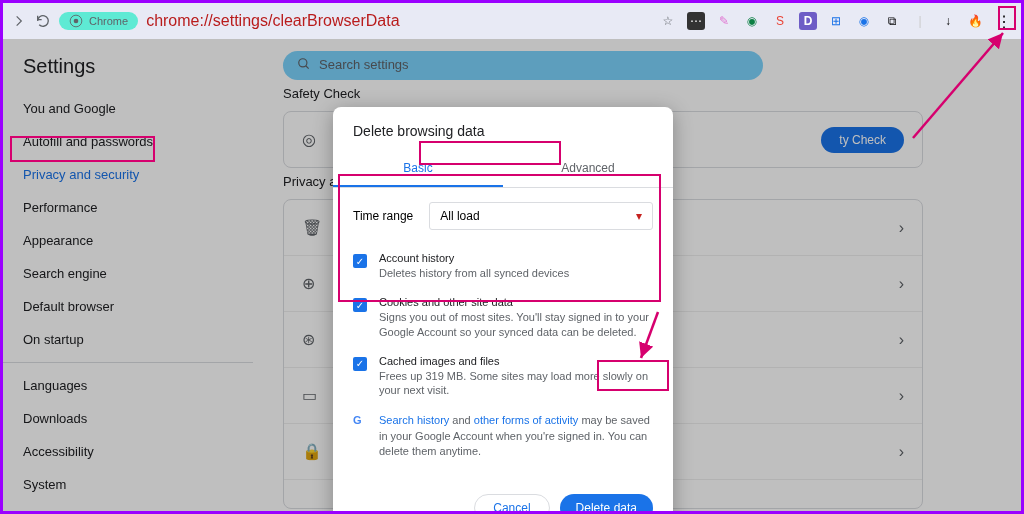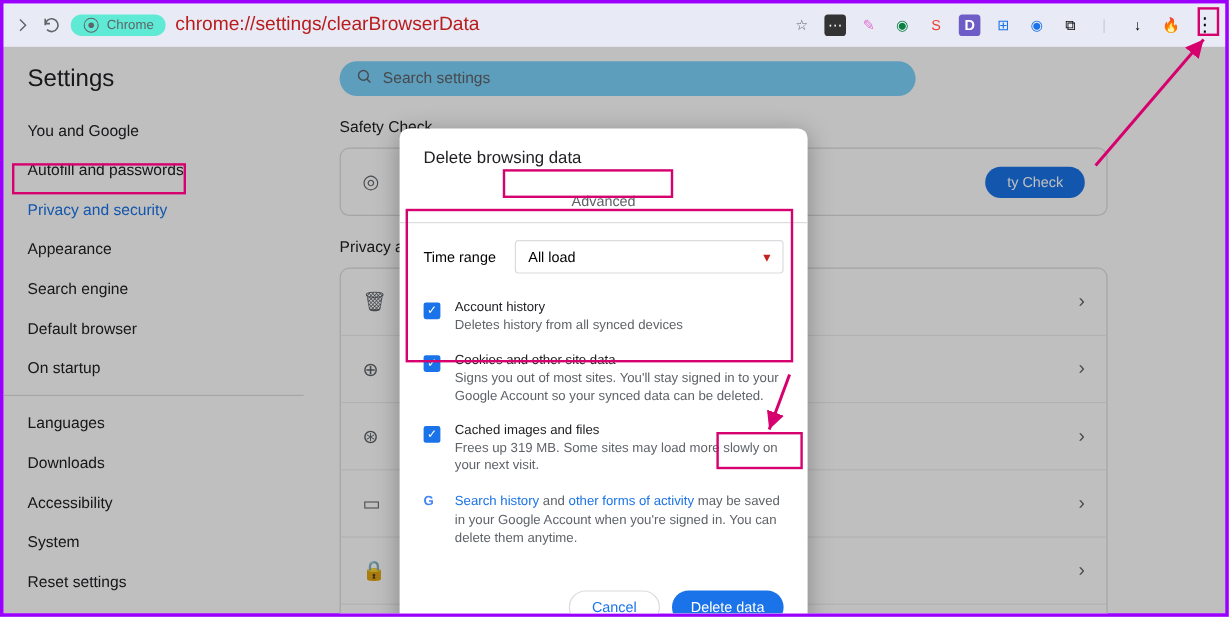--- a/index.html
+++ b/index.html
@@ -22,21 +22,21 @@
 
 .sidebar { width: 250px; padding: 12px 0; }
 .settings-title { font-size: 20px; font-weight: 500; color: #202124; padding: 4px 20px 14px; }
 .nav-item { padding: 9px 20px; font-size: 13px; color: #202124; cursor: pointer; border-radius: 0 20px 20px 0; }
 .nav-item.active { color: #1a73e8; }
 .nav-divider { height: 1px; background: #dadce0; margin: 6px 0; }
 
 
 .main { flex: 1; padding: 12px 30px; max-width: 700px; }
 .search-wrap { background: #7dd3fc; border-radius: 20px; padding: 6px 14px; display: flex; align-items: flex-start; gap: 8px; font-size: 13px; color: #5f6368; width: 480px; }
-.section-label { font-size: 13px; color: #202124; margin: 18px 0 10px; font-weight: 500; }
+.section-label { font-size: 13px; color: #202124; margin: 6px 0 10px; font-weight: 500; }
 .card { background: #fff; border: 1px solid #dadce0; border-radius: 8px; padding: 0; }
 .card-row { display: flex; align-items: center; padding: 14px 18px; gap: 14px; border-bottom: 1px solid #eee; }
 .card-row:last-child { border-bottom: none; }
 .card-icon { width: 20px; color: #5f6368; }
 .card-text { flex: 1; }
 .card-title { font-size: 13px; color: #202124; }
 .card-sub { font-size: 11px; color: #5f6368; }
 .pill-btn { background: #1a73e8; color: #fff; padding: 6px 18px; border-radius: 18px; font-size: 12px; border: none; }
 .chev { color: #5f6368; font-size: 16px; }
 
@@ -103,20 +103,21 @@
     <span class="ext-icon" style="font-size:16px;">⋮</span>
   </div>
 </div>
 
 <div class="content">
   <div class="sidebar">
     <div class="settings-title">Settings</div>
     <div class="nav-item">You and Google</div>
     <div class="nav-item">Autofill and passwords</div>
     <div class="nav-item active">Privacy and security</div>
+    <div class="nav-item">Performance</div>
     <div class="nav-item">Appearance</div>
     <div class="nav-item">Search engine</div>
     <div class="nav-item">Default browser</div>
     <div class="nav-item">On startup</div>
     <div class="nav-divider"></div>
     <div class="nav-item">Languages</div>
     <div class="nav-item">Downloads</div>
     <div class="nav-item">Accessibility</div>
     <div class="nav-item">System</div>
     <div class="nav-item">Reset settings</div>
@@ -186,20 +187,21 @@
         </div>
       <div class="card-row"></div>
     </div>
   </div>
 
   <div class="overlay"></div>
 
   <div class="dialog">
     <div class="dialog-title">Delete browsing data</div>
     <div class="tabs">
+      <div class="tab active">Basic</div>
       <div class="tab">Advanced</div>
     </div>
     <div class="dialog-body">
       <div class="time-row">
         <span>Time range</span>
         <div class="time-select">
           <span>All load</span>
           <span style="color:#c5221f;">▾</span>
         </div>
       </div>

